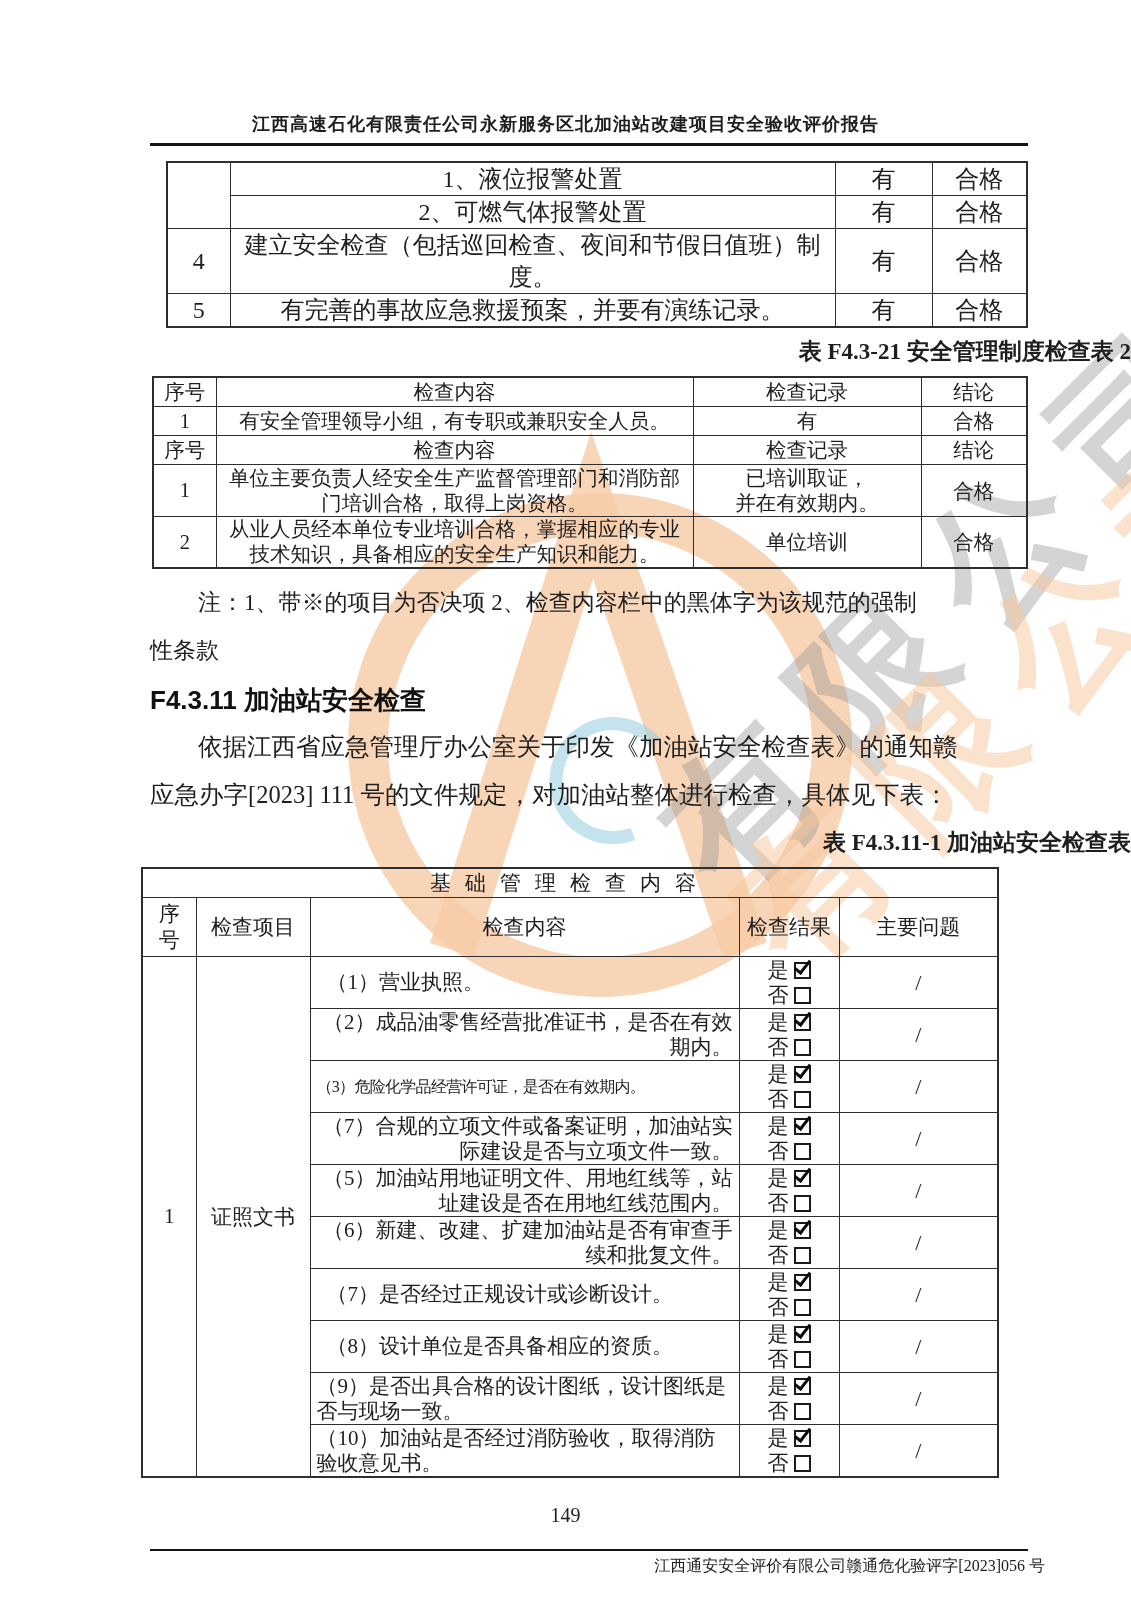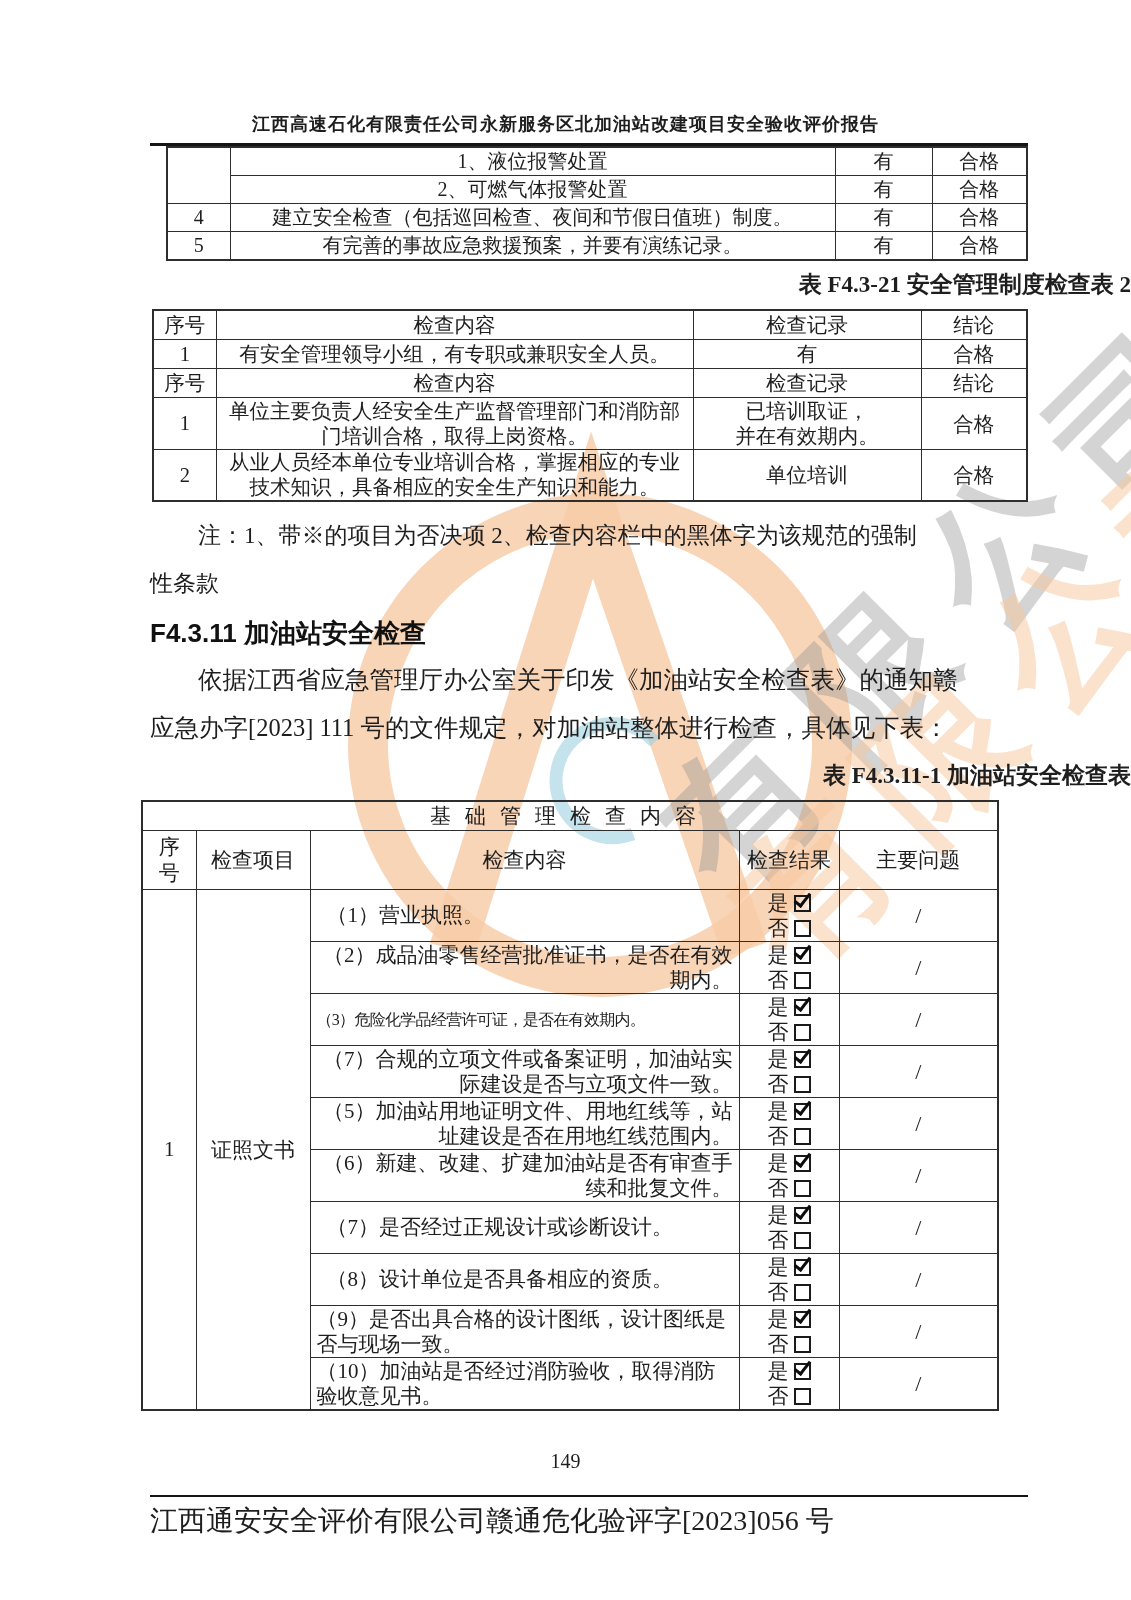--- a/index.html
+++ b/index.html
@@ -17,21 +17,21 @@
   
   .content{position:relative;z-index:1}
   .doc-title{padding-top:112px;text-align:center;font-size:18px;font-weight:bold;letter-spacing:1px}
   .header-rule{width:878px;margin:7px 0 0 150px;border-top:3px solid #151515}
   .footer-rule{width:878px;margin:22px 0 0 150px;border-top:2px solid #151515}
   
   table{border-collapse:collapse;table-layout:fixed;background:transparent}
   td,th{border:1px solid #2e2e2e;font-weight:normal;text-align:center;padding:0 4px;overflow:hidden}
   table{border:2px solid #2e2e2e}
   
-  .t-top{margin:0 0 0 166px;width:860px;font-size:20px}
+  .t-top{margin:15px 0 0 166px;width:860px;font-size:24px}
   .t-top td{height:27px}
   .c-no{width:63px}.c-content{width:605px}.c-rec{width:97px}.c-con{width:95px}
   
   .t2{margin:8px 0 0 152px;width:874px;font-size:20.5px}
   .c2-no{width:63px}.c2-content{width:477px}.c2-rec{width:228px}.c2-con{width:106px}
   .t2 .h th{height:27px}
   .t2 .r-s td{height:25px}
   .t2 .r-span td{height:24px}
   .t2 .r-a td{height:51px}
   .t2 .r-b td{height:50px}
@@ -55,22 +55,22 @@
   .cc-c{text-align:right;padding:0 6px;line-height:25px}
   .cc-tight{font-size:16px;letter-spacing:-0.7px;padding-left:5px}
   .cc-flush{padding-left:6px}
   .cres div{height:25px;line-height:25px}
   .cb{display:inline-block;width:13px;height:13px;border:2px solid #1a1a1a;margin-left:5px;
       position:relative;vertical-align:-2px}
   .cb-check{position:absolute;left:2px;top:-7px;width:6px;height:14px;
             border-right:3.5px solid #0d0d0d;border-bottom:3.5px solid #0d0d0d;transform:rotate(38deg)}
   .slash{font-size:22px}
   
-  .pageno{margin-top:39px;text-align:center;font-size:20px}
-  .footer-row{margin:5px 0 12px 150px;width:895px;display:flex;justify-content:flex-start;font-size:28px}
+  .pageno{margin-top:26px;text-align:center;font-size:20px}
+  .footer-row{margin:5px 0 12px 150px;width:895px;display:flex;justify-content:flex-end;font-size:16px}
 </style>
 </head>
 <body>
 
 <div class="wm">
   <svg width="1131" height="1600" viewBox="0 0 1131 1600">
     <circle cx="600" cy="745" r="232" fill="none" stroke="#f8cba6" stroke-width="40" opacity="0.8"></circle>
     <path d="M452,950 L592,505 L745,950" fill="none" stroke="#f8cba6" stroke-width="46" stroke-linejoin="miter" opacity="0.8"></path>
     <path d="M655,742 a57,57 0 1 0 -22,92" fill="none" stroke="#9fd0e0" stroke-width="13" opacity="0.6"></path>
   </svg>

